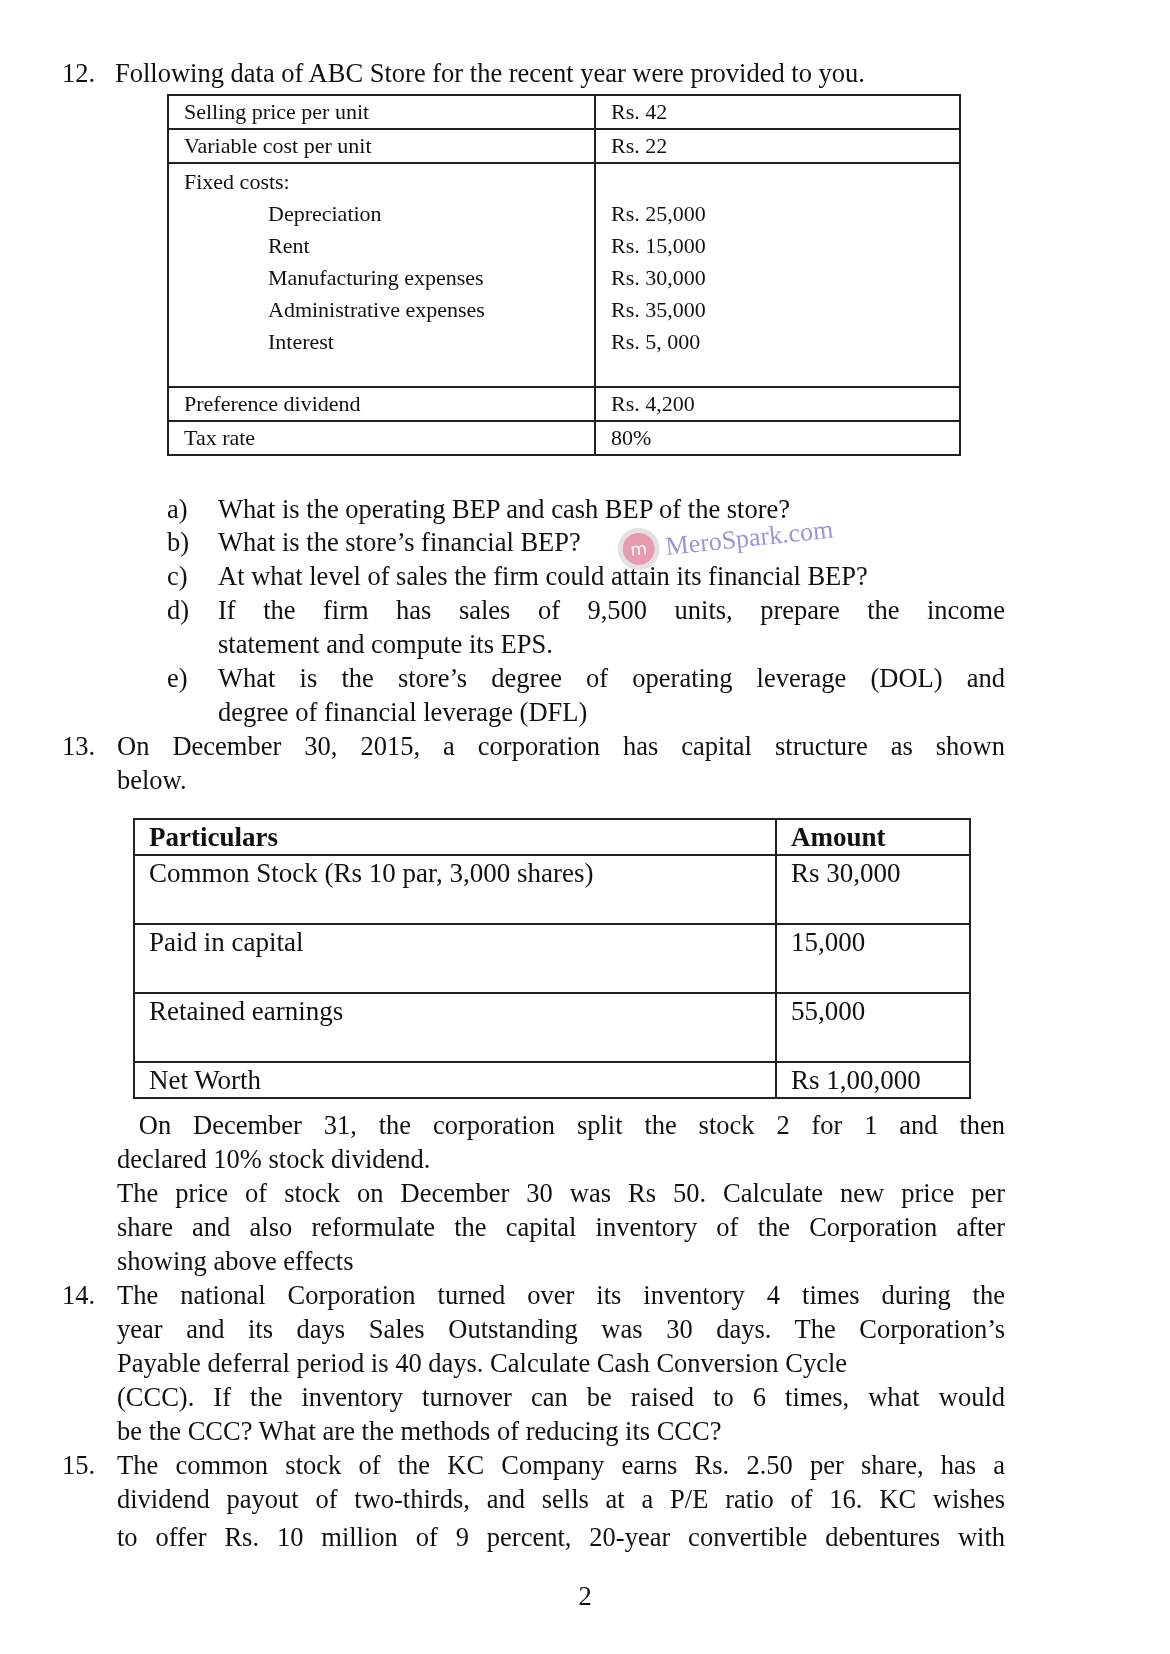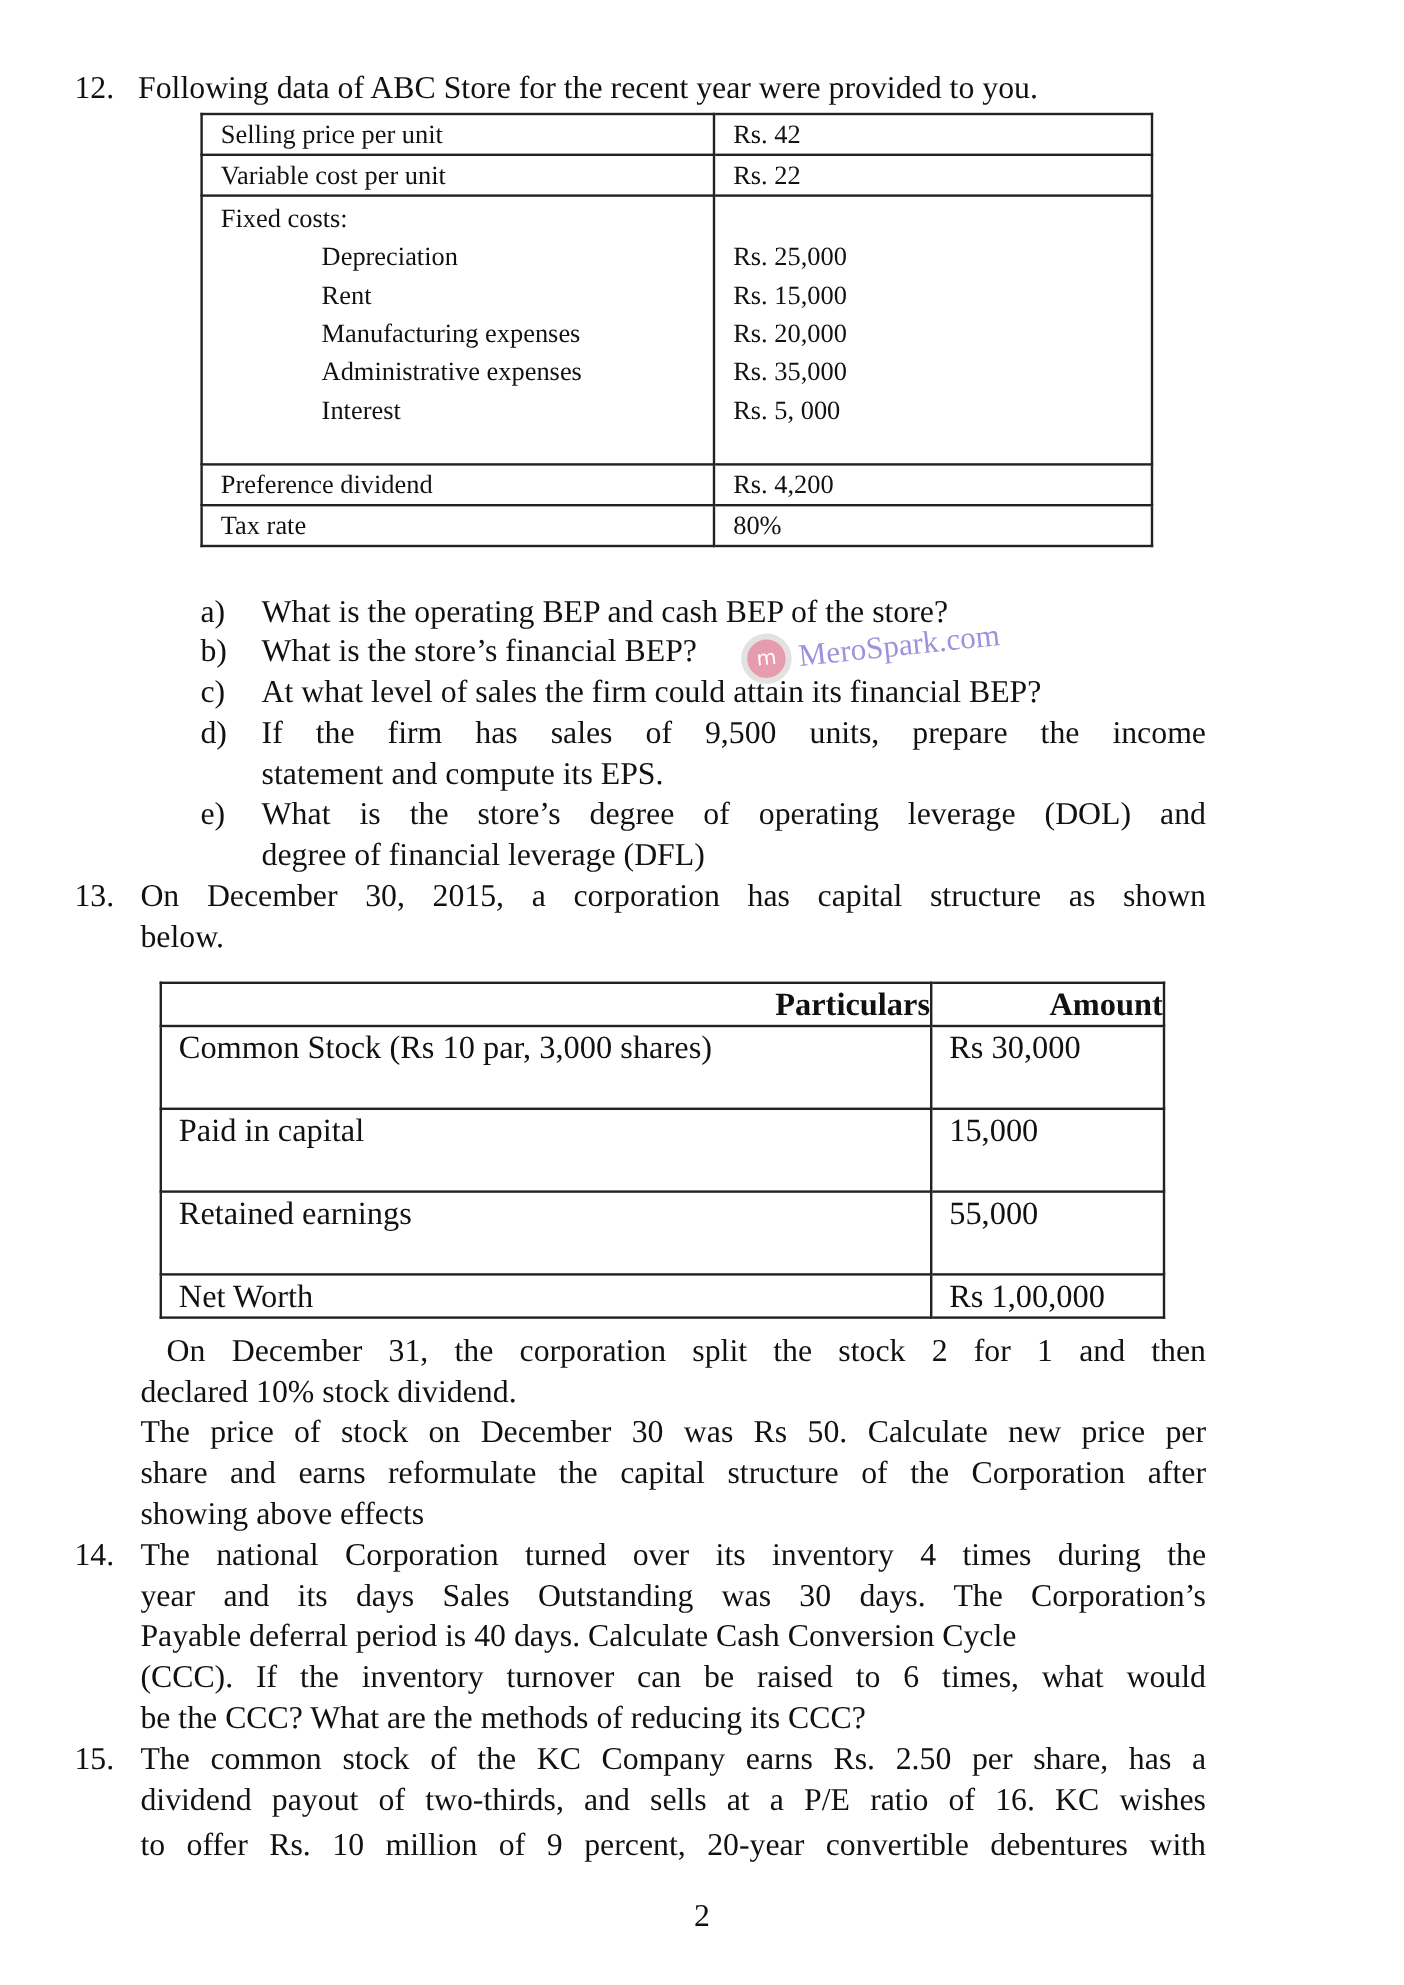--- a/index.html
+++ b/index.html
@@ -20,21 +20,21 @@
   table.t1 td.c1 { width: 410px; }
   table.t1 .sub { padding-left: 84px; }
   table.t1 tr.fixed td { padding-top: 2px; padding-bottom: 28px; }
 
   table.t2 {
     position: absolute; left: 133px; top: 818px; width: 838px;
     border-collapse: collapse; font-size: 27px; line-height: 34px;
   }
   table.t2 td { border: 2px solid #222; padding: 0 0 0 14px; vertical-align: top; }
   table.t2 td.c1 { width: 626px; }
-  table.t2 th { border: 2px solid #222; padding: 0 0 0 14px; text-align: right; font-weight: bold; }
+  table.t2 th { border: 2px solid #222; padding: 0 0 0 14px; text-align: left; font-weight: bold; }
   table.t2 tr.tall td { height: 67px; }
 
   .sublist .lbl { position: absolute; left: 167px; }
   .sublist .txt { position: absolute; left: 218px; white-space: nowrap; }
 
   .watermark {
     position: absolute; left: 620px; top: 530px; transform: rotate(-6deg);
     transform-origin: left bottom; display: flex; align-items: center;
     color: #7a6fd0; opacity: 0.75; font-size: 26px;
   }
@@ -69,21 +69,21 @@
         <div class="sub">Depreciation</div>
         <div class="sub">Rent</div>
         <div class="sub">Manufacturing expenses</div>
         <div class="sub">Administrative expenses</div>
         <div class="sub">Interest</div>
       </td>
       <td>
         <div>&nbsp;</div>
         <div>Rs. 25,000</div>
         <div>Rs. 15,000</div>
-        <div>Rs. 20,000</div>
+        <div>Rs. 30,000</div>
         <div>Rs. 35,000</div>
         <div>Rs. 5, 000</div>
       </td>
     </tr>
     <tr>
       <td class="c1">Preference dividend</td>
       <td>Rs. 4,200</td>
     </tr>
     <tr>
       <td class="c1">Tax rate</td>
@@ -143,21 +143,21 @@
     <tr>
       <td class="c1">Net Worth</td>
       <td>Rs 1,00,000</td>
     </tr>
   </tbody>
     </table>
 
   <span class="just" style="left:117px; width:888px; top:1108px; white-space:pre"> On December 31, the corporation split the stock 2 for 1 and then</span>
   <span class="line" style="left:117px; top:1142px">declared 10% stock dividend.</span>
   <span class="just" style="left:117px; width:888px; top:1176px">The price of stock on December 30 was Rs 50. Calculate new price per</span>
-  <span class="just" style="left:117px; width:888px; top:1210px">share and earns reformulate the capital structure of the Corporation after</span>
+  <span class="just" style="left:117px; width:888px; top:1210px">share and also reformulate the capital inventory of the Corporation after</span>
   <span class="line" style="left:117px; top:1244px">showing above effects</span>
 </div>
 
 <div>
   <span class="qnum" style="top:1278px">14.</span>
   <span class="just" style="left:117px; width:888px; top:1278px">The national Corporation turned over its inventory 4 times during the</span>
   <span class="just" style="left:117px; width:888px; top:1312px">year and its days Sales Outstanding was 30 days. The Corporation’s</span>
   <span class="line" style="left:117px; top:1346px">Payable deferral period is 40 days. Calculate Cash Conversion Cycle</span>
   <span class="just" style="left:117px; width:888px; top:1380px">(CCC). If the inventory turnover can be raised to 6 times, what would</span>
   <span class="line" style="left:117px; top:1414px">be the CCC? What are the methods of reducing its CCC?</span>

